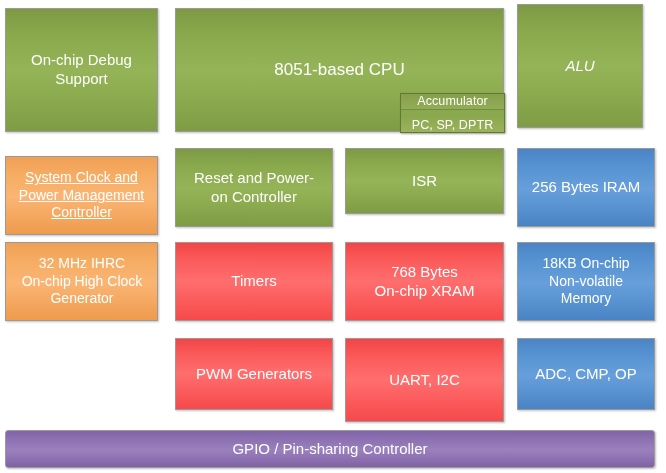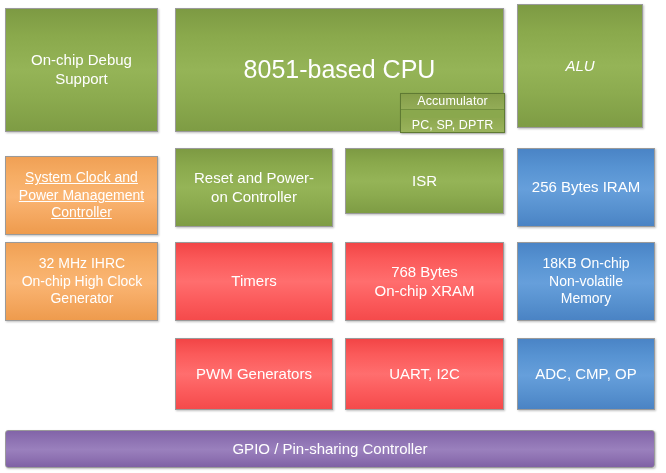--- a/index.html
+++ b/index.html
@@ -95,21 +95,21 @@
     letter-spacing: 0.1px;
   }
   .accum .cell.top {
     background: linear-gradient(to bottom, #869f4a, #93ac57);
     border-bottom: 1px solid #728f3e;
   }
   .accum .cell.bottom {
     background: linear-gradient(to bottom, #8da84f, #9ab35c);
   }
   
-  .fs-cpu  { font-size: 25px; }
+  .fs-cpu  { font-size: 17px; }
   .fs-lg   { font-size: 15px; }
   .fs-md   { font-size: 14px; }
 </style>
 </head>
 <body>
 
 <div id="diagram">
 
   <div class="block green fs-lg" style="left:5px; top:8px; width:153px; height:124px;">
     <span class="label">On-chip Debug
@@ -166,21 +166,21 @@
   <div class="block blue fs-md" style="left:517px; top:242px; width:138px; height:79px;">
     <span class="label">18KB On-chip
 Non-volatile
 Memory</span>
   </div>
 
   <div class="block red fs-lg" style="left:175px; top:338px; width:158px; height:72px;">
     <span class="label">PWM Generators</span>
   </div>
 
-  <div class="block red fs-lg" style="left:345px; top:338px; width:159px; height:72px;">
+  <div class="block red fs-lg" style="left:345px; top:338px; width:159px; height:84px;">
     <span class="label">UART, I2C</span>
   </div>
 
   <div class="block purple fs-lg" style="left:5px; top:430px; width:650px; height:38px;">
     <span class="label">GPIO / Pin-sharing Controller</span>
   </div>
 
   <div class="block blue fs-lg" style="left:517px; top:338px; width:138px; height:72px;">
     <span class="label">ADC, CMP, OP</span>
   </div>

